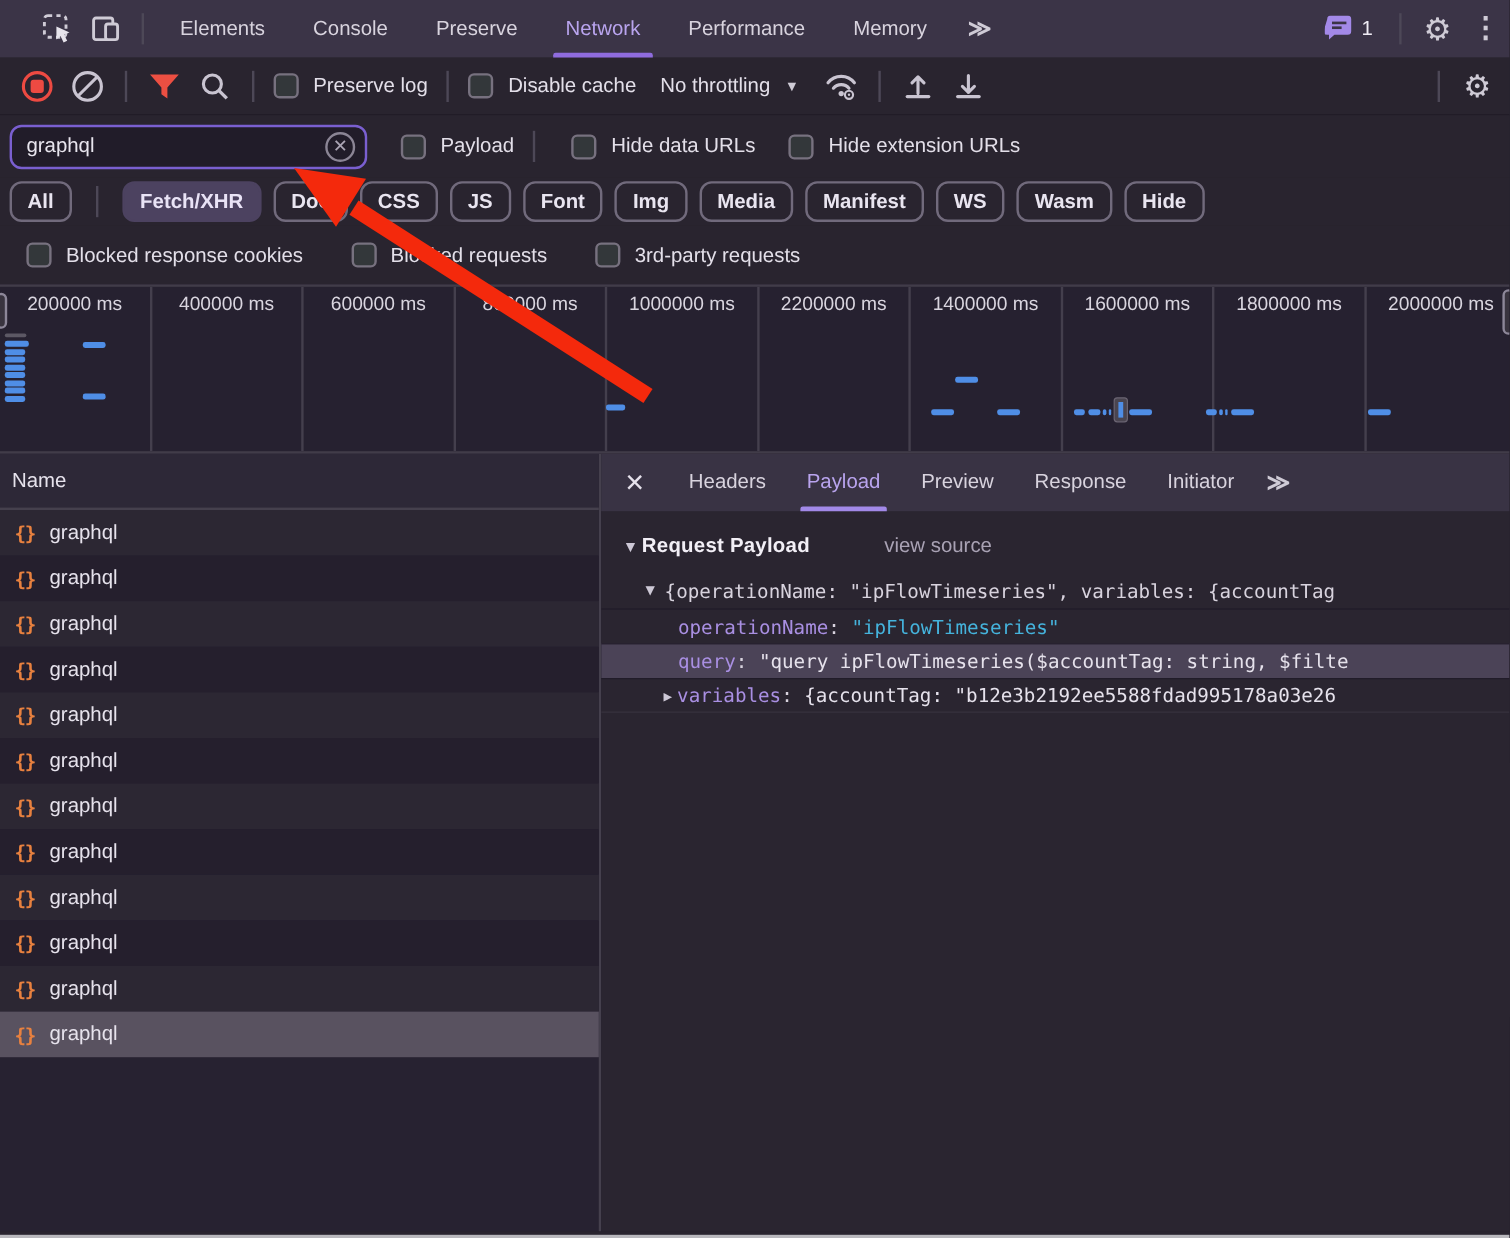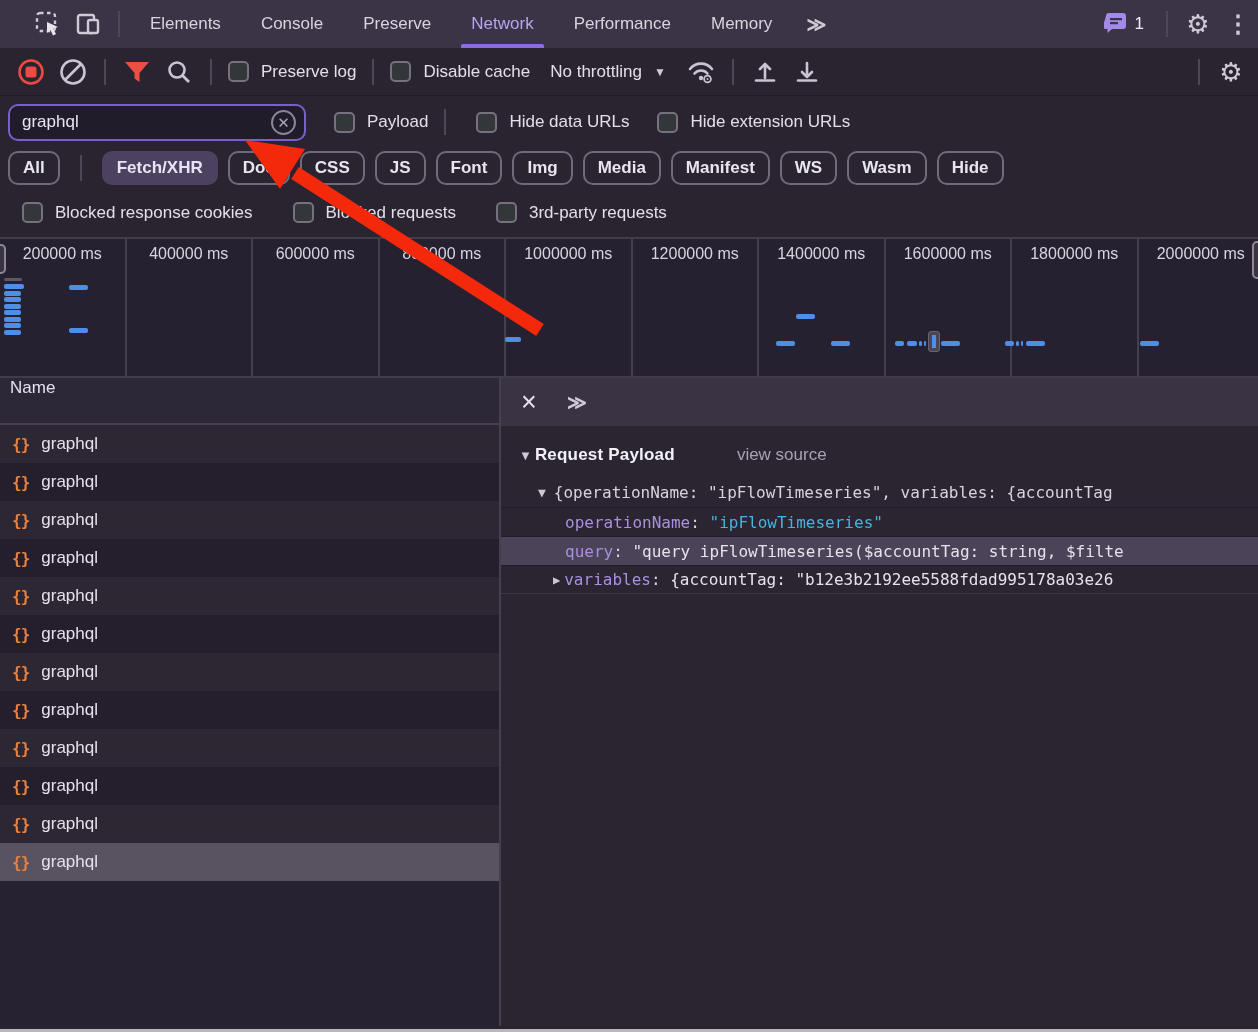--- a/index.html
+++ b/index.html
@@ -56,21 +56,21 @@
   .ov-bar{position:absolute;border-radius:2px}
   .ov-bar.blue{background:var(--bar)}
   .ov-bar.gray{background:#5c5864}
   .ov-marker{position:absolute;background:#4a4550;border:1px solid #6a6472;border-radius:3px;display:flex;align-items:center;justify-content:center}
   .ov-marker::after{content:"";width:4px;height:13px;background:var(--bar)}
   .nub{position:absolute;border:2px solid #8d8799;border-radius:5px;background:#39343f}
 
   
   .main{display:flex;height:648px}
   .left{width:501px;flex:0 0 auto;border-right:2px solid var(--line);display:flex;flex-direction:column;background:#272231}
-  .namehdr{height:47px;border-bottom:2px solid var(--line);display:flex;padding-left:10px;font-size:17px;color:#e6e2ec;background:#2d2837}
+  .namehdr{height:47px;border-bottom:2px solid var(--line);display:flex;align-items:center;padding-left:10px;font-size:17px;color:#e6e2ec;background:#2d2837}
   .reqrow{height:38px;display:flex;align-items:center;padding-left:12px;gap:12px;font-size:17px;color:#e6e2ec}
   .reqrow:nth-child(odd){background:var(--rowA)}
   .reqrow:nth-child(even){background:var(--rowB)}
   .reqrow.selected{background:var(--rowSel)}
   .jsonicon{font-family:"DejaVu Sans Mono",monospace;font-weight:bold;color:var(--orange);font-size:16px;letter-spacing:-1px}
 
   .right{flex:1;display:flex;flex-direction:column;background:#2a2530;min-width:0}
   .dtlbar{height:48px;background:#393344;display:flex;align-items:center;flex:0 0 auto}
   .closex{width:56px;text-align:center;font-size:27px;color:#e6e2ec;line-height:1}
   .dtl-tab{padding:0 17px;height:48px;display:flex;align-items:center;font-size:17px;color:#d8d3de;position:relative}
@@ -264,21 +264,21 @@
   </label>
 </div>
 
 <div class="overview">
   <div class="ov-cols" id="overview-cols">
       <div class="ov-col">200000 ms</div>
       <div class="ov-col">400000 ms</div>
       <div class="ov-col">600000 ms</div>
       <div class="ov-col">800000 ms</div>
       <div class="ov-col">1000000 ms</div>
-      <div class="ov-col">1200000 ms</div>
+      <div class="ov-col">2200000 ms</div>
       <div class="ov-col">1400000 ms</div>
       <div class="ov-col">1600000 ms</div>
       <div class="ov-col">1800000 ms</div>
       <div class="ov-col">2000000 ms</div>
     </div>
   <div id="overview-bars">
       <div class="ov-bar gray" style="left: 4px; top: 39px; width: 18px; height: 3px;"></div>
       <div class="ov-bar blue" style="left: 4px; top: 45px; width: 20px; height: 5px;"></div>
       <div class="ov-bar blue" style="left: 4px; top: 52px; width: 17px; height: 5px;"></div>
       <div class="ov-bar blue" style="left: 4px; top: 58px; width: 17px; height: 5px;"></div>
@@ -362,20 +362,27 @@
         <div class="reqrow selected">
           <span class="jsonicon">{}</span>
           <span>graphql</span>
         </div>
       </div>
   </div>
 
   <div class="right">
     <div class="dtlbar">
       <span class="closex">×</span>
+      <div id="detail-tabs" style="display:flex">
+          <div class="dtl-tab">Headers</div>
+          <div class="dtl-tab active">Payload</div>
+          <div class="dtl-tab">Preview</div>
+          <div class="dtl-tab">Response</div>
+          <div class="dtl-tab">Initiator</div>
+        </div>
       <span class="chev">≫</span>
     </div>
     <div class="payload">
       <div class="pay-title">
         <span class="tri">▼</span>
         <b>Request Payload</b>
         <span class="viewsrc">view source</span>
       </div>
       <div class="pay-preview mono">
         <span class="tri">▼</span>

